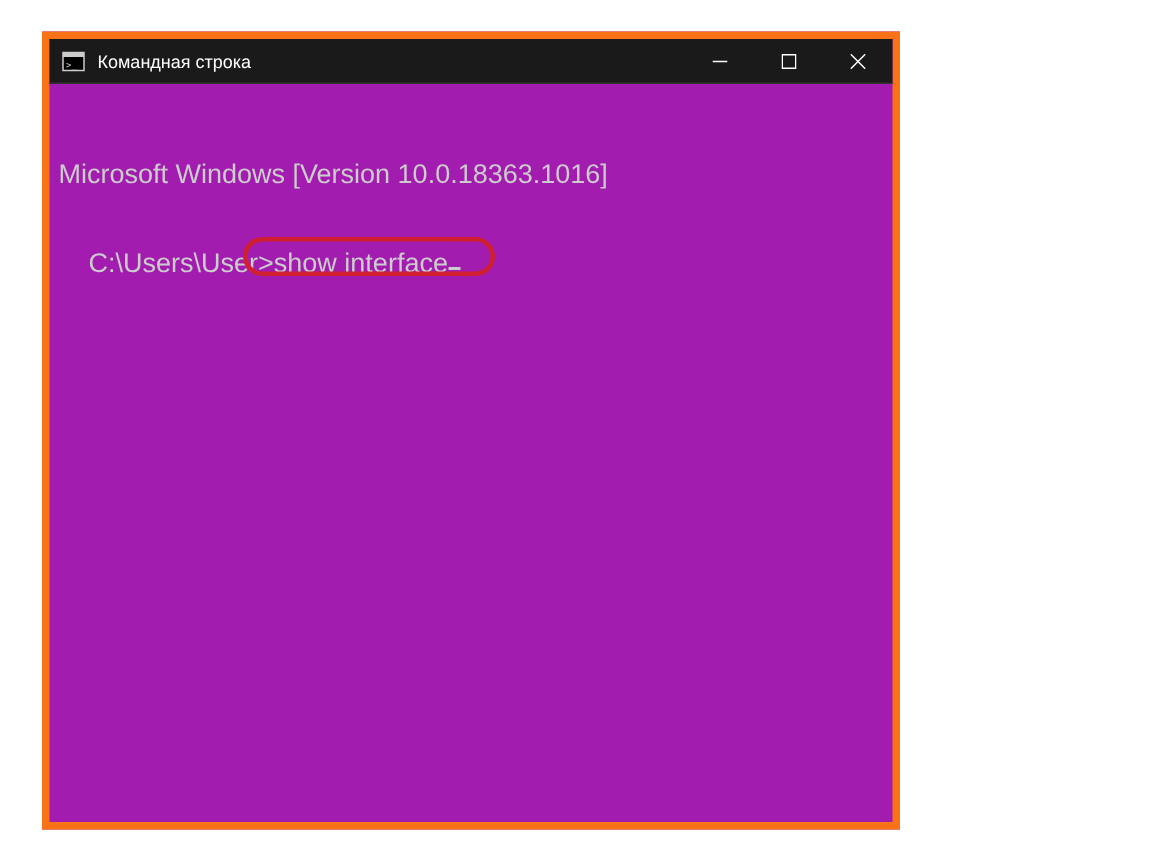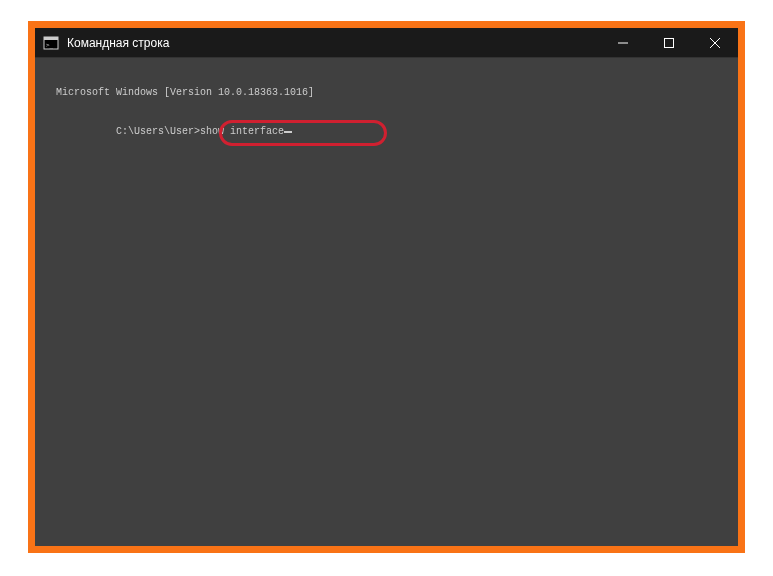--- a/index.html
+++ b/index.html
@@ -12,24 +12,24 @@
       height: 576px;
       background: #ffffff;
       font-family: Consolas, 'Courier New', monospace;
       position: relative;
       overflow: hidden;
     }
     .window {
       position: absolute;
       left: 28px;
       top: 21px;
-      width: 717px;
+      width: 572px;
       height: 532px;
-      background: #404040;
-      border: 7px solid #f97316;
+      background: #a21caf;
+      border: 5px solid #f97316;
       display: flex;
       flex-direction: column;
     }
     .titlebar {
       height: 30px;
       background: #1a1a1a;
       display: flex;
       align-items: center;
       padding: 0 0 0 8px;
       border-bottom: 1px solid #333333;
@@ -65,36 +65,35 @@
       color: #ffffff;
       font-family: 'Segoe UI', sans-serif;
       cursor: pointer;
     }
     .titlebar-btn svg {
       stroke: #ffffff;
       fill: none;
     }
     .terminal-content {
       flex: 1;
-      padding: 4px 21px;
+      padding: 4px 6px;
       color: #cccccc;
-      font-size: 10px;
+      font-size: 18px;
       line-height: 1.25;
-      font-family: Liberation Mono, monospace;
+      font-family: Liberation Sans, sans-serif;
       white-space: pre;
       position: relative;
     }
     .terminal-line {
       display: block;
     }
     .prompt-line {
       position: relative;
       display: inline-block;
       margin-top: 14px;
-      margin-left: 36px;
     }
     .highlight-oval {
       position: absolute;
       left: 103px;
       top: -6px;
       width: 168px;
       height: 26px;
       border: 3px solid #d02030;
       border-radius: 14px;
       pointer-events: none;

